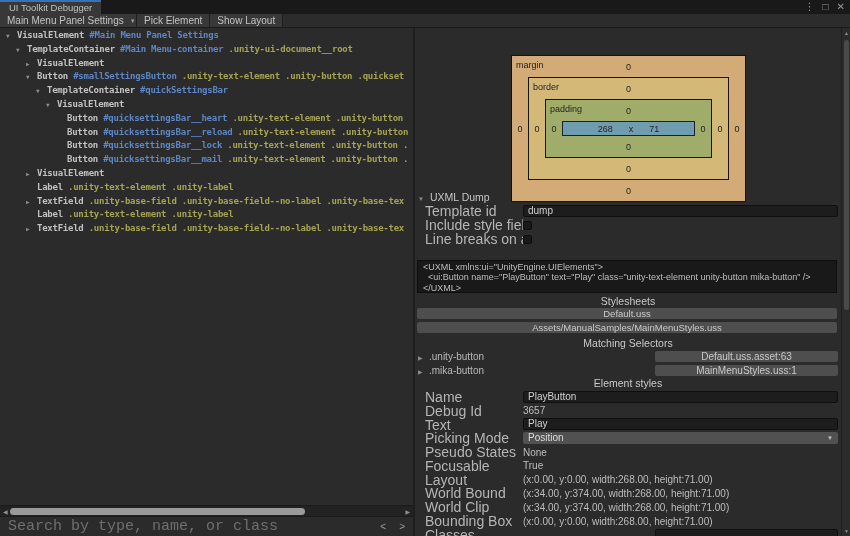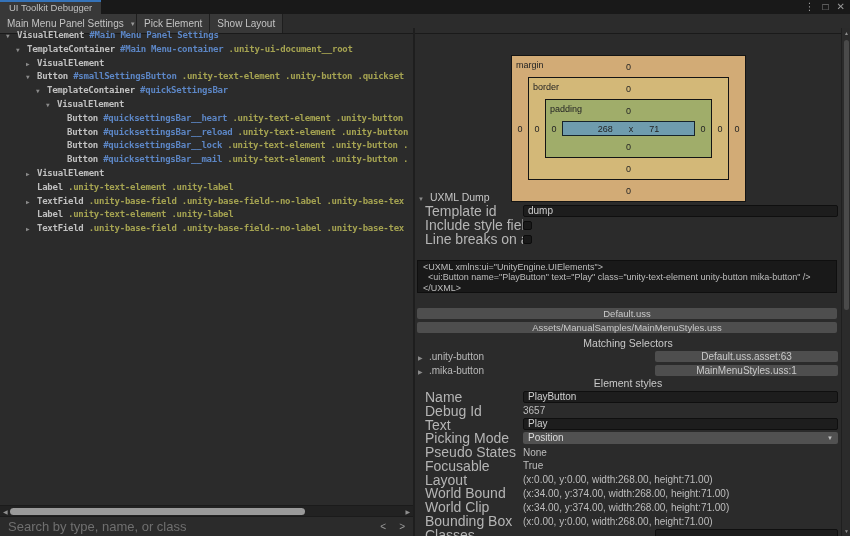--- a/index.html
+++ b/index.html
@@ -17,21 +17,21 @@
   .tab {
     position:absolute; left:0; top:0; height:14px; padding:0 9px;
     background:#383838; border-top:2px solid #3573b9;
     font-size:9.5px; line-height:11px; color:#c0c0c0; white-space:nowrap;
   }
   .win-controls { position:absolute; right:5px; top:0; height:14px; display:flex; gap:8px; align-items:center; }
   .win-controls span { color:#9a9a9a; font-size:10px; line-height:14px; cursor:default; }
 
   
   .toolbar {
-    position:absolute; left:0; top:14px; width:850px; height:20px;
+    position:absolute; left:0; top:14px; width:850px; height:14px;
     background:#2c2c2c; border-bottom:1px solid #1a1a1a; display:flex;
   }
   .tb-item {
     background:#383838; border-right:1px solid #1e1e1e;
     font-size:10px; color:#c3c3c3; display:flex; align-items:center; padding:0 7px;
     white-space:nowrap;
   }
   .tb-dd { width:137px; justify-content:space-between; }
   .dd-caret-sm { font-size:6px; color:#9a9a9a; margin-left:6px; }
 
@@ -55,22 +55,22 @@
   .hscroll {
     position:absolute; left:0; top:477px; width:413px; height:12px;
     background:#222222; border-top:1px solid #1b1b1b; border-bottom:1px solid #1b1b1b;
   }
   .hs-arrow { position:absolute; top:0; height:12px; line-height:12px; font-size:6px; color:#8f8f8f; }
   .hs-left { left:3px; } .hs-right { right:3px; }
   .hs-thumb { position:absolute; left:10px; top:2px; width:295px; height:7px; border-radius:3.5px; background:#9a9a9a; }
   .search-row { position:absolute; left:0; top:489px; width:413px; height:19px; background:#2b2b2b; }
   .search-input {
     position:absolute; left:0; top:0; width:375px; height:19px; border:0; outline:0;
-    background:transparent; color:#bdbdbd; font-size:13px; padding:0 0 0 8px;
-    font-family:Liberation Sans, sans-serif;
+    background:transparent; color:#bdbdbd; font-size:15px; padding:0 0 0 8px;
+    font-family:Liberation Mono, monospace;
   }
   .search-input::placeholder { color:#6f6f6f; }
   .search-nav { position:absolute; right:8px; top:0; height:19px; display:flex; gap:13px; align-items:center; }
   .search-nav span { color:#9a9a9a; font-size:10px; }
 
   
   .bm { position:absolute; left:96px; top:7px; width:235px; height:147px; font-size:9px; color:#242424; }
   .bm-box { border:1px solid #141414; display:flex; flex-direction:column; }
   .bm-margin  { width:235px; height:147px; background:#d2ab76;margin-top:20px; }
   .bm-border  { flex:1; background:#d3b878; }
@@ -253,20 +253,21 @@
           <span class="prop-label">Include style fields</span>
           <div class="checkbox"></div>
         </div>
         <div class="prop-row">
           <span class="prop-label">Line breaks on attributes</span>
           <div class="checkbox"></div>
         </div>
       </div>
     <div class="code-box" id="code-box"><div class="code-line">&lt;UXML xmlns:ui="UnityEngine.UIElements"&gt;</div><div class="code-line">  &lt;ui:Button name="PlayButton" text="Play" class="unity-text-element unity-button mika-button" /&gt;</div><div class="code-line">&lt;/UXML&gt;</div></div>
 
+    <div class="sec-h sec-stylesheets">Stylesheets</div>
     <div id="stylesheet-items">
         <div class="uss-bar" style="top: 280px;">Default.uss</div>
         <div class="uss-bar" style="top: 294px;">Assets/ManualSamples/MainMenuStyles.uss</div>
       </div>
 
     <div class="sec-h sec-selectors">Matching Selectors</div>
     <div class="sel-rows" id="selector-rows">
         <div class="sel-row">
           <span class="sel-tri">▶</span>
           <span class="sel-name">.unity-button</span>

